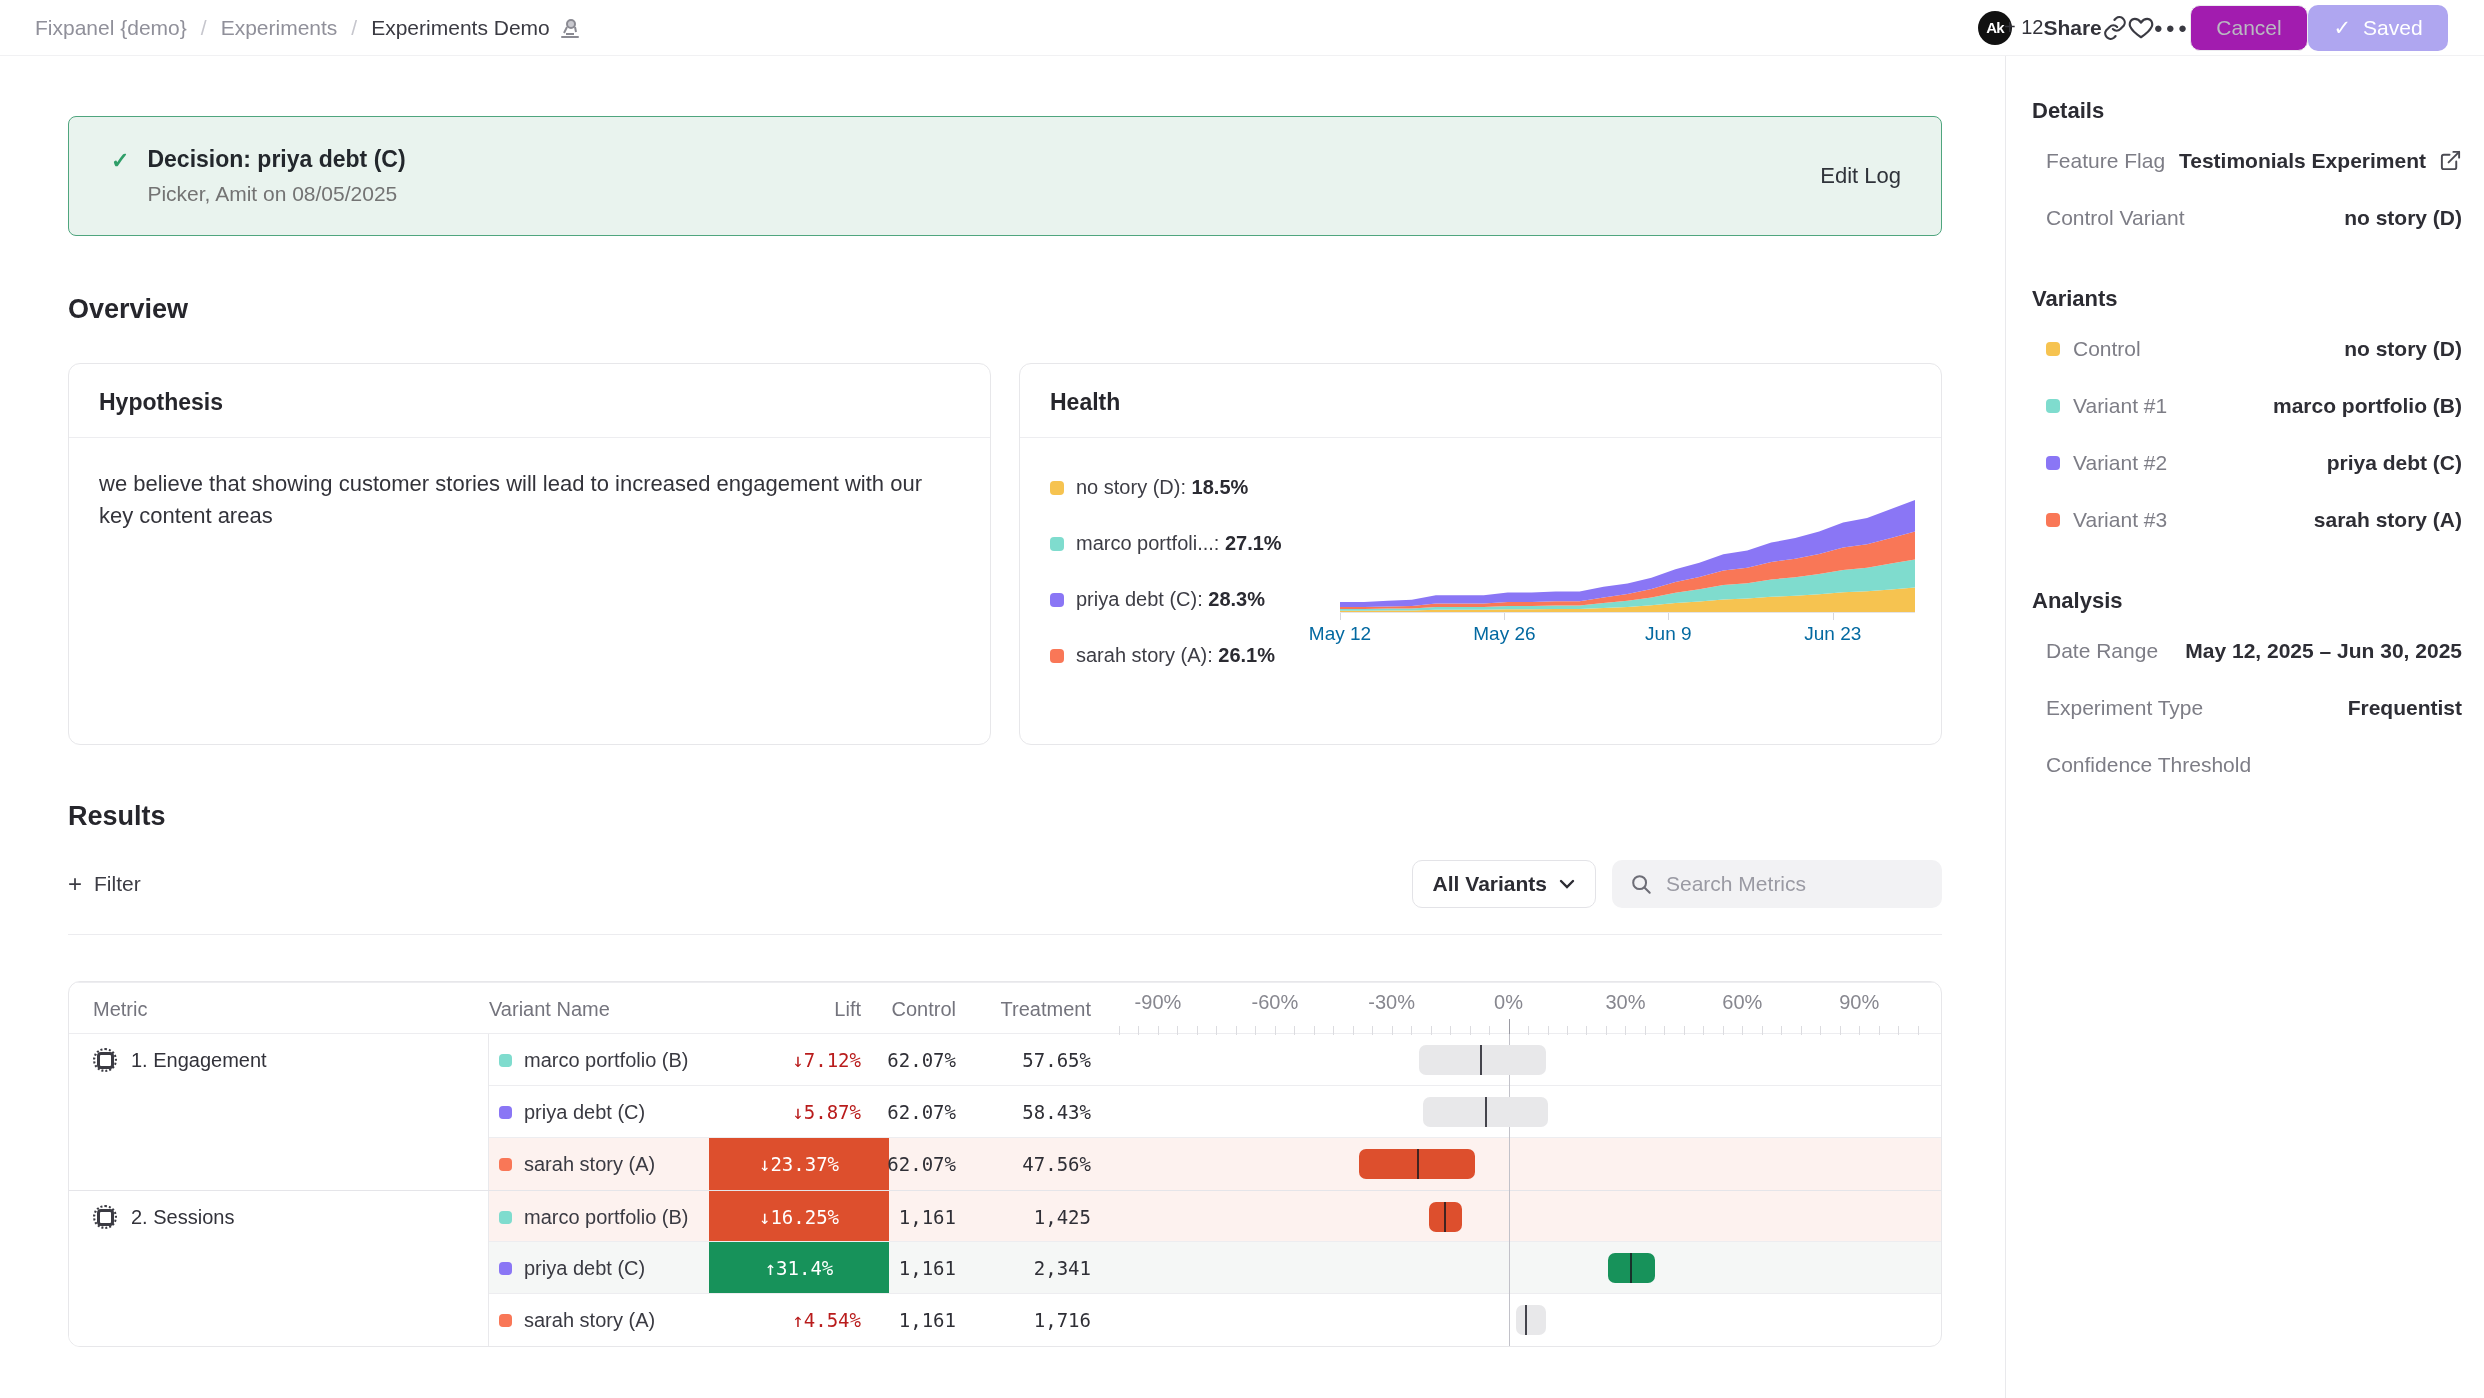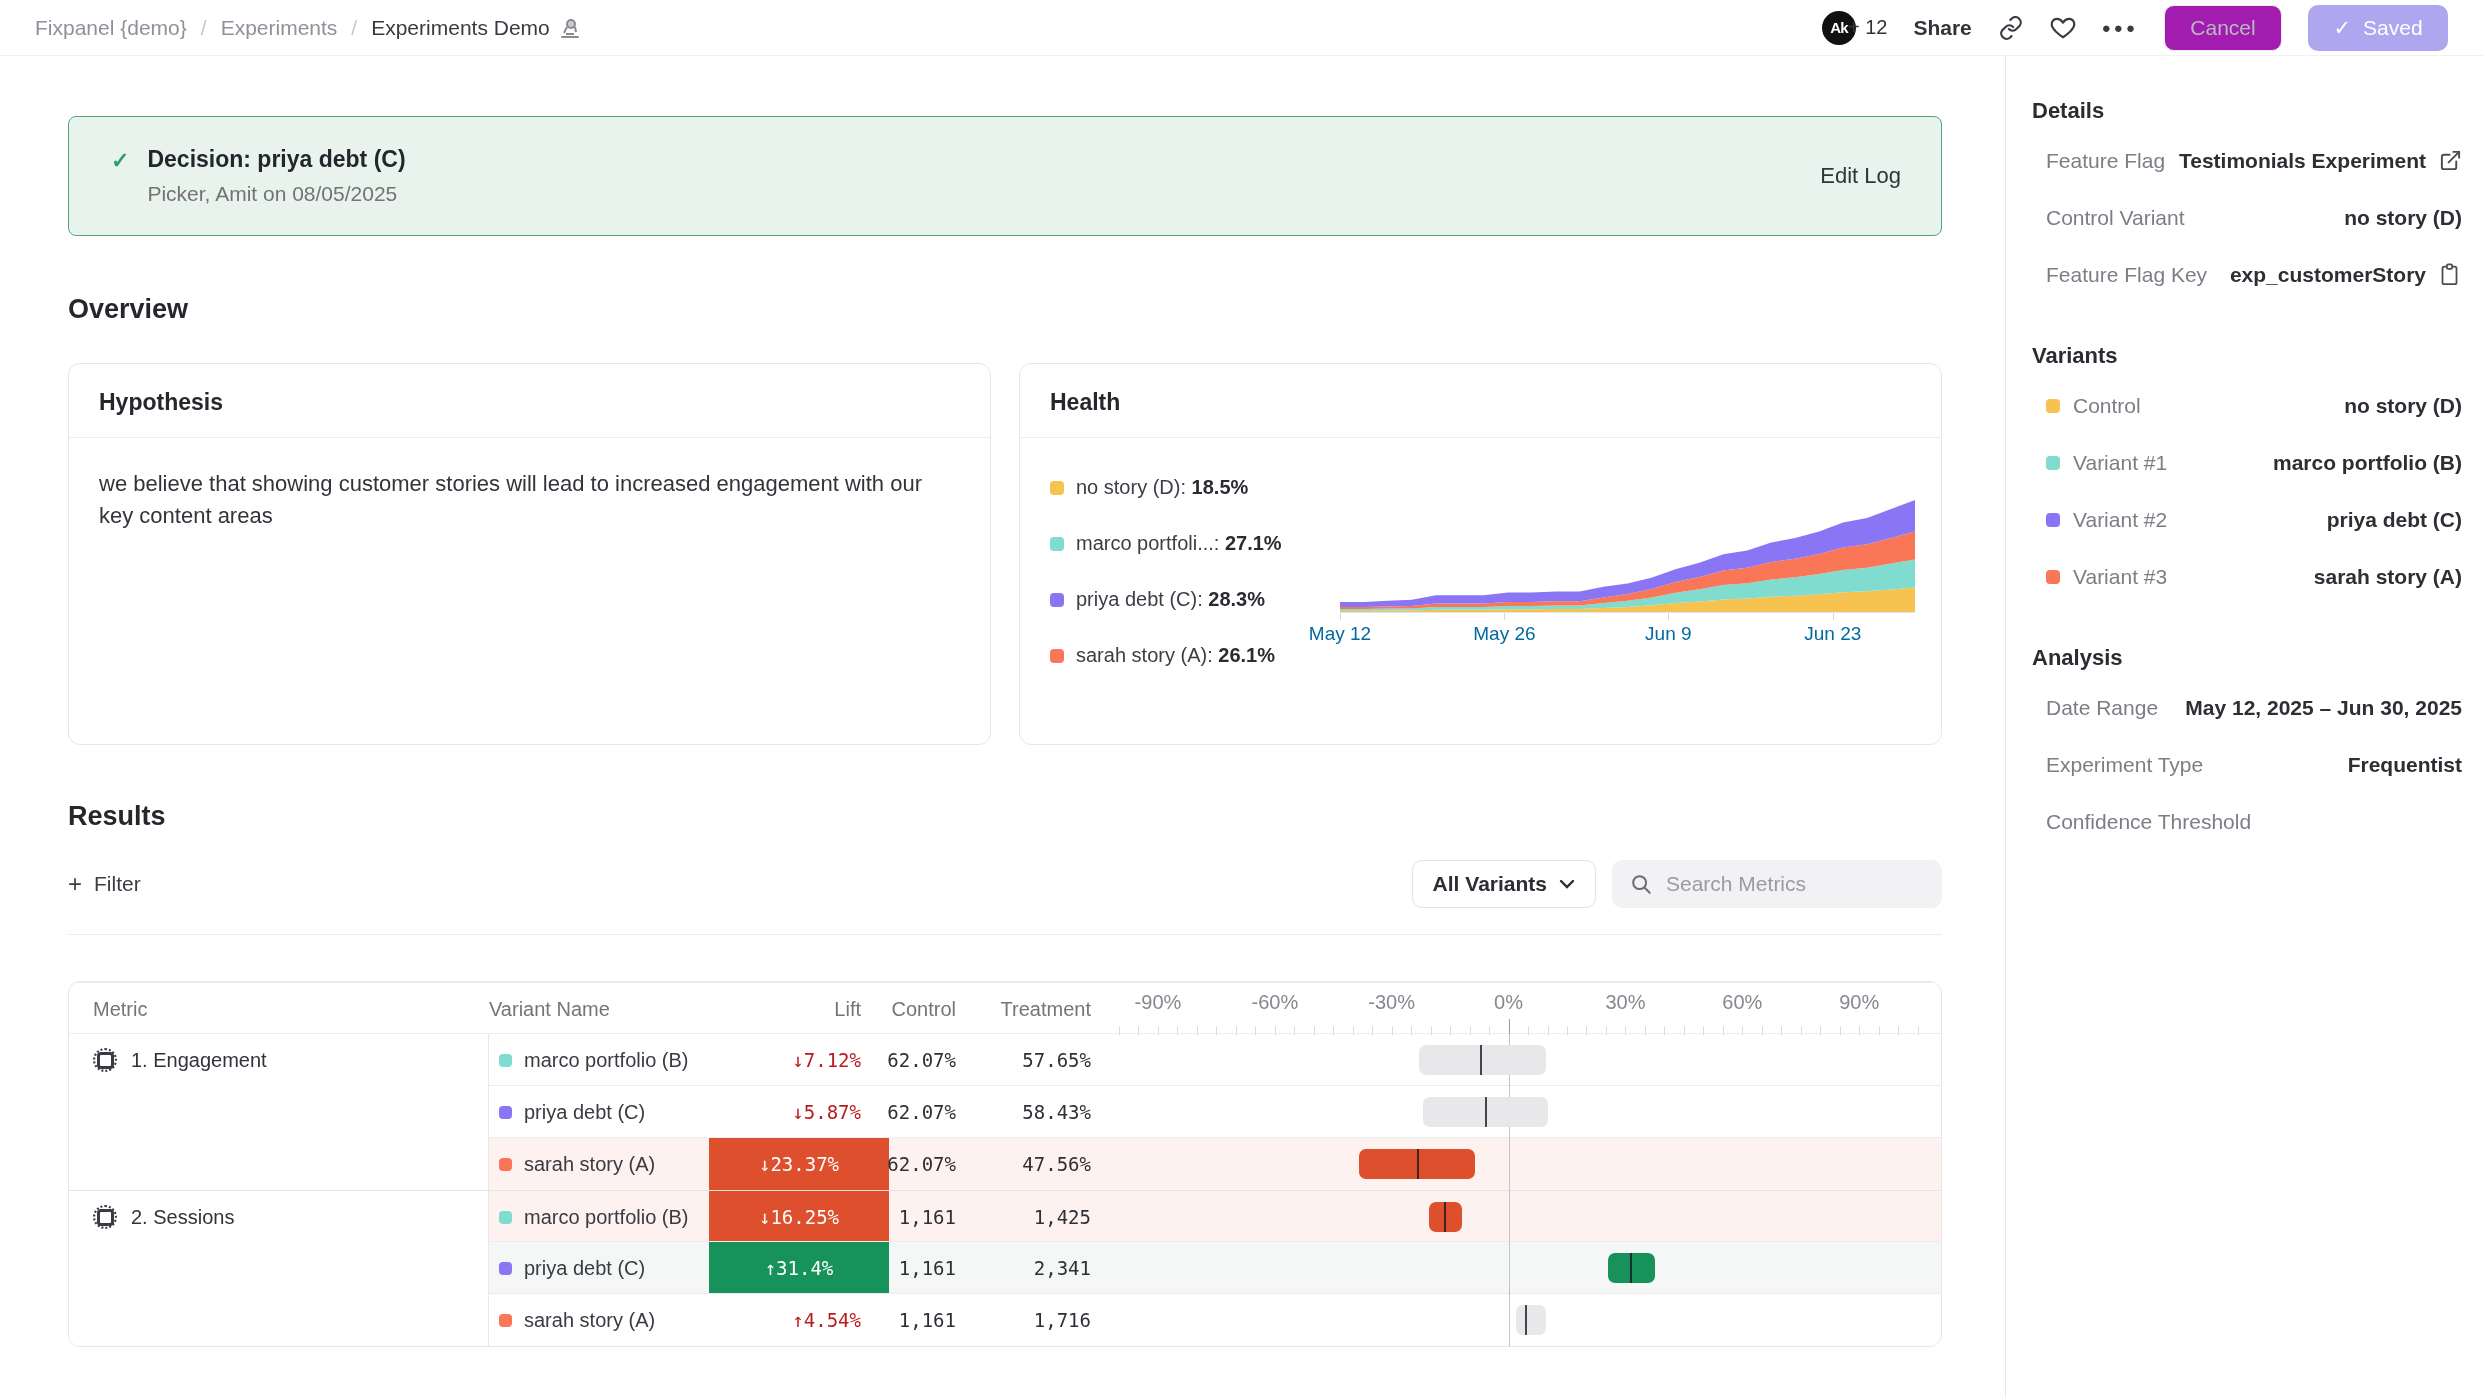--- a/index.html
+++ b/index.html
@@ -7,21 +7,21 @@
     font-family:"Liberation Sans", sans-serif; color:#2e2e36; }
   .mono { font-family:"DejaVu Sans Mono", monospace; }
 
   
   .topbar { height:56px; display:flex; align-items:center; justify-content:space-between;
     padding:0 36px 0 35px; border-bottom:1px solid #f1f1f3; background:#fff; }
   .crumbs { display:flex; align-items:center; gap:14px; font-size:21px; }
   .crumb { color:#90909a; cursor:pointer; }
   .crumb-sep { color:#c6c6cd; }
   .crumb.current { color:#3a3a42; font-weight:500; display:flex; align-items:center; gap:9px; }
-  .tb-right { display:flex; align-items:center; gap:26px; }
+  .tb-right { display:flex; align-items:center; }
   .avatar { width:34px; height:34px; border-radius:50%; background:#111; color:#fff;
     display:flex; align-items:center; justify-content:center; font-weight:700; font-size:15px; letter-spacing:-1px; }
   .avatar-more { font-size:20px; color:#33333a; margin-left:-16px; }
   .share { font-size:21px; font-weight:600; color:#33333a; cursor:pointer; }
   .tb-icon { width:26px; height:26px; color:#3a3a42; cursor:pointer; display:flex; align-items:center; }
   .dots { font-size:15px; letter-spacing:3px; color:#3a3a42; cursor:pointer; }
   .btn { height:46px; border-radius:10px; font-size:21px; display:flex; align-items:center;
     justify-content:center; cursor:pointer; }
   .btn-cancel { width:118px; background:#a21caf; border:1px solid #ececef; color:#b9b9c1; }
   .btn-saved { width:140px; background:#afa6f0; border:none; color:#fff; gap:12px; font-weight:500; }
@@ -440,34 +440,20 @@
           </span>
         </div>
         <div class="sb-row">
           <span class="sb-label">
             <span>Control Variant</span>
           </span>
       <span class="sb-value">
             <span>no story (D)</span>
           </span>
         </div>
-        <div class="sb-row">
-          <span class="sb-label">
-            <span>Feature Flag Key</span>
-          </span>
-      <span class="sb-value">
-            <span>exp_customerStory</span>
-            <span class="sb-icon">
-              <svg width="21" height="23" viewBox="0 0 24 26" fill="none" stroke="currentColor" stroke-width="2" stroke-linejoin="round">
-                <rect x="4" y="4" width="16" height="20" rx="2"></rect>
-                <rect x="9" y="1.5" width="6" height="5" rx="1.5" fill="#fff"></rect>
-              </svg>
-            </span>
-          </span>
-        </div>
       </div>
       <div class="sb-section">
         <div class="sb-title">Variants</div>
         <div class="sb-row">
           <span class="sb-label">
             <span class="v-chip" style="background:#F6C350;width:14px;height:14px;"></span>
             <span>Control</span>
           </span>
       <span class="sb-value">
             <span>no story (D)</span>

